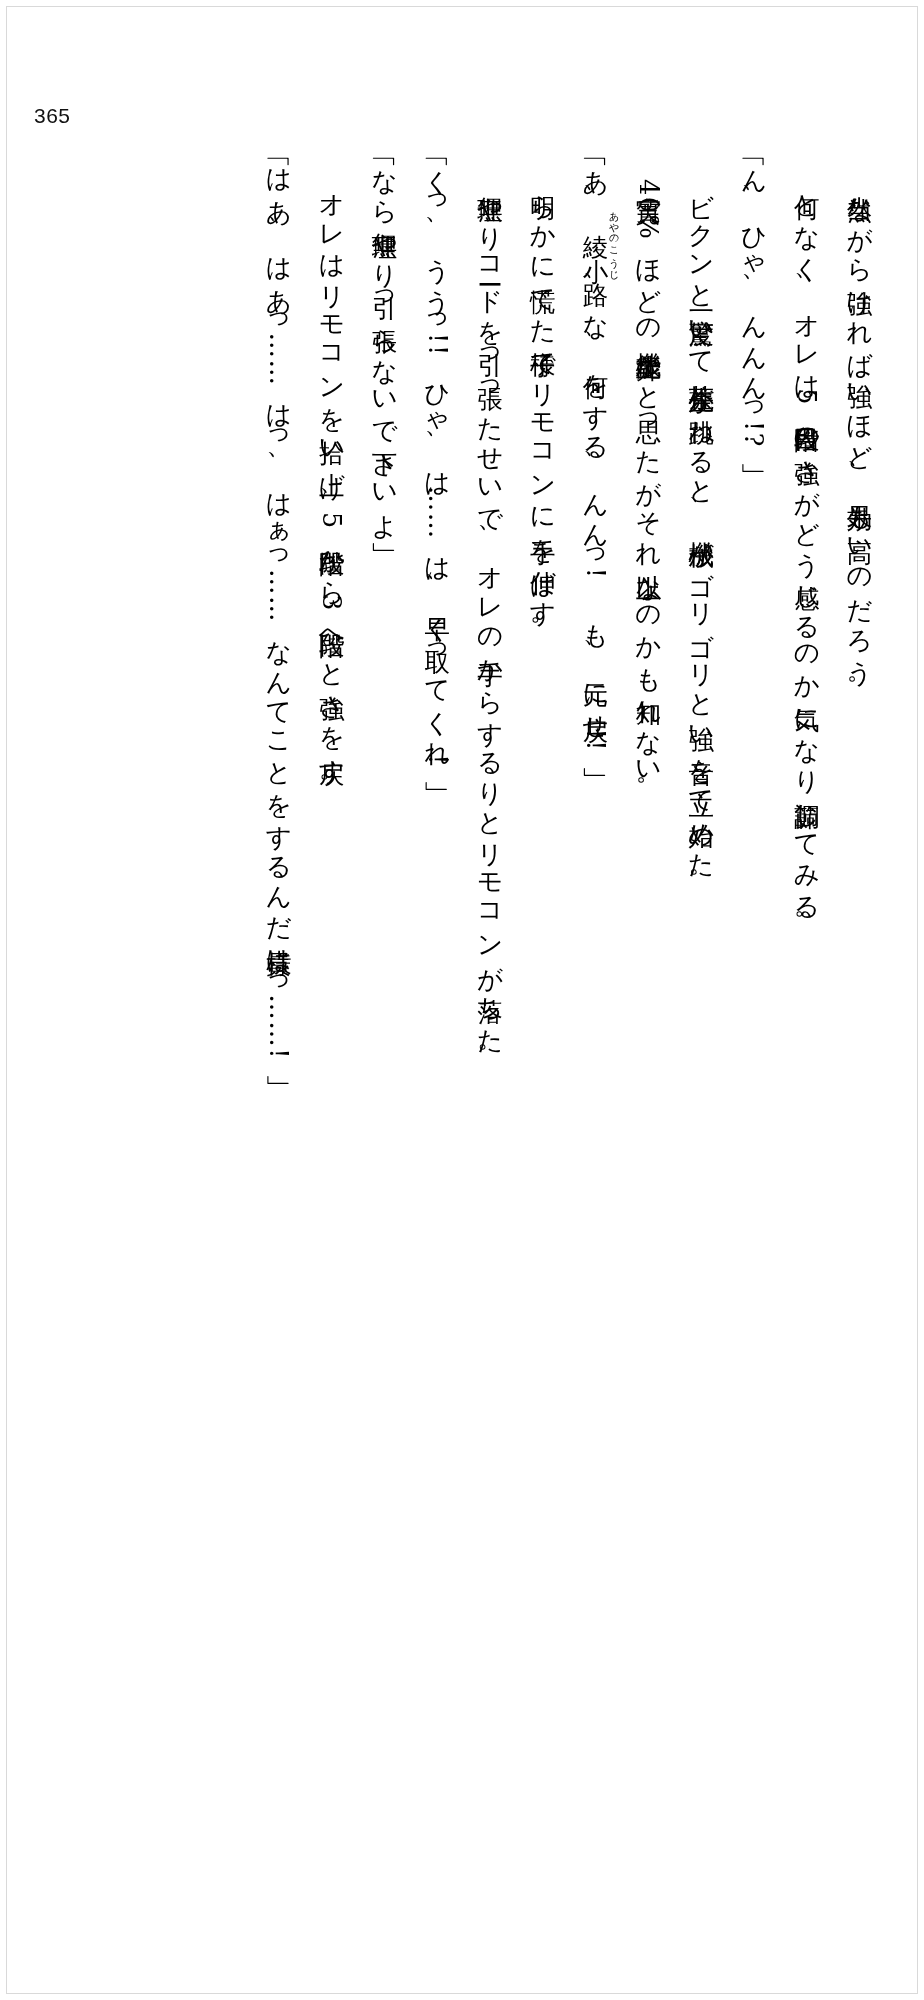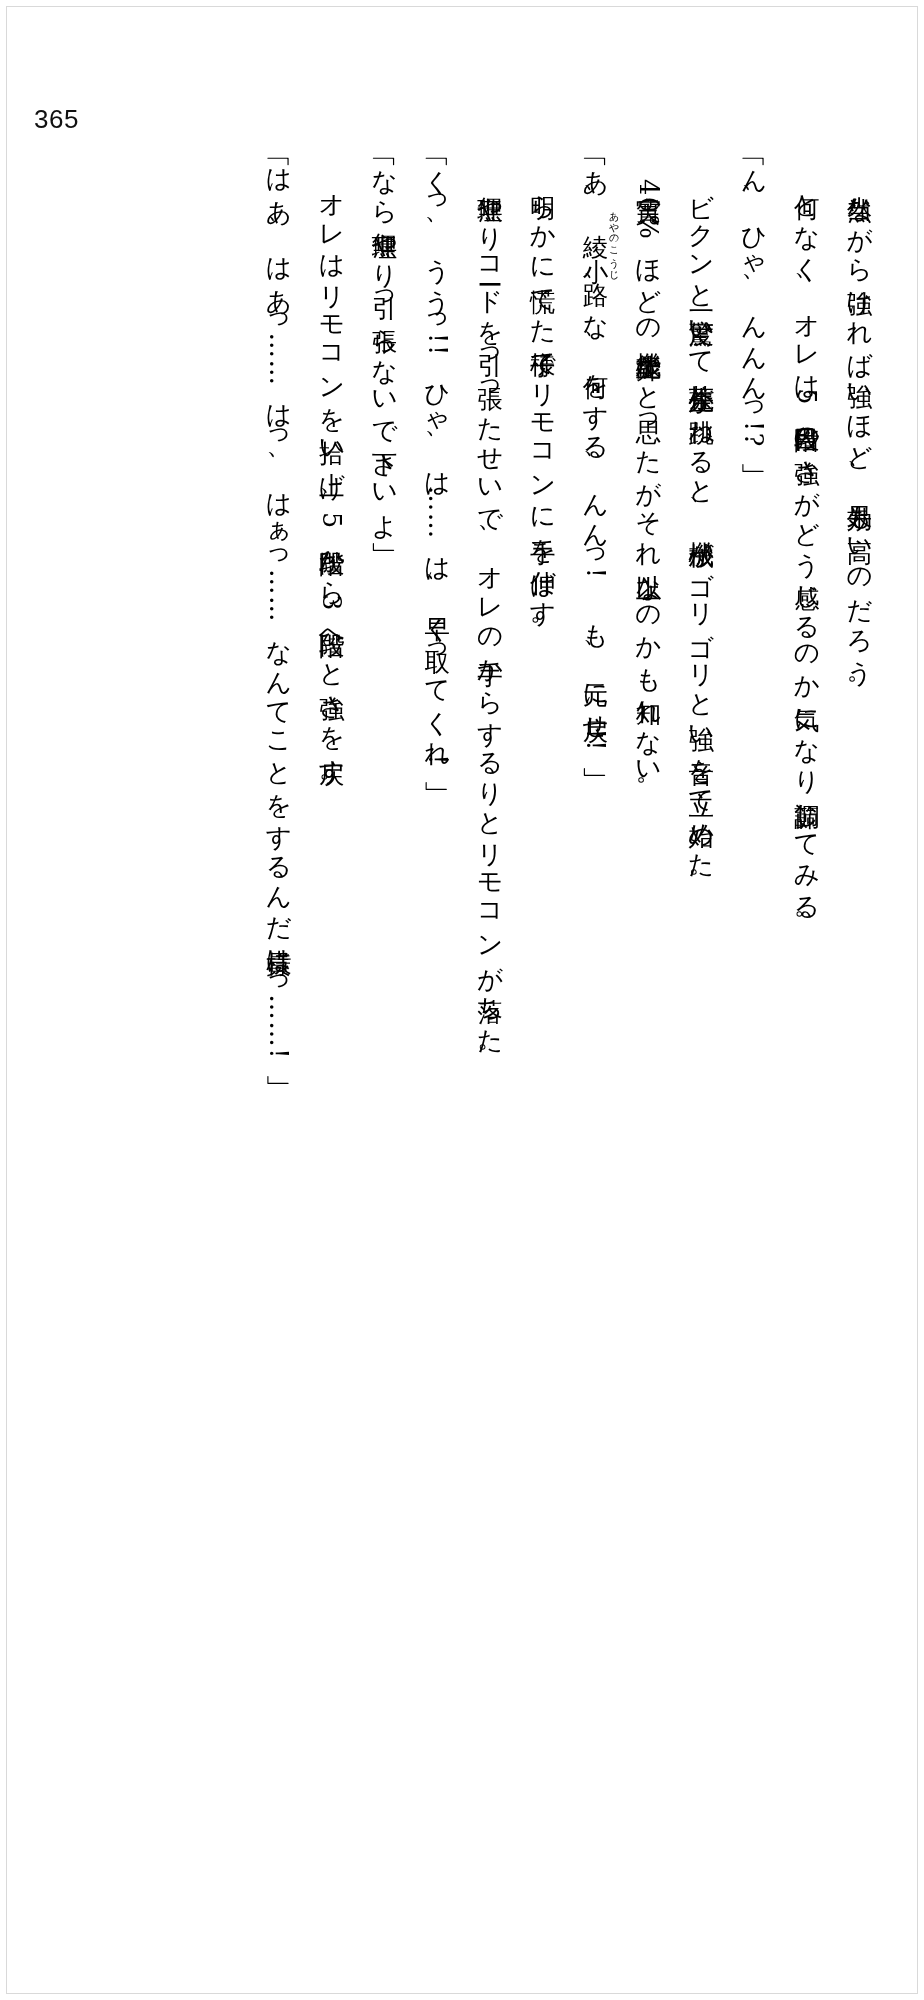--- a/index.html
+++ b/index.html
@@ -37,21 +37,21 @@
     border: 1px solid #d9d9d9;
     pointer-events: none;
   }
 
   
   #folio {
     position: absolute;
     left: 34px;
     top: 104px;
     font-family: "Liberation Sans", sans-serif;
-    font-size: 26px;
+    font-size: 21px;
     letter-spacing: 0.5px;
     color: #111;
   }
 
   
   #text-block {
     position: absolute;
     right: 38px;
     top: 150px;
     height: 1060px;

